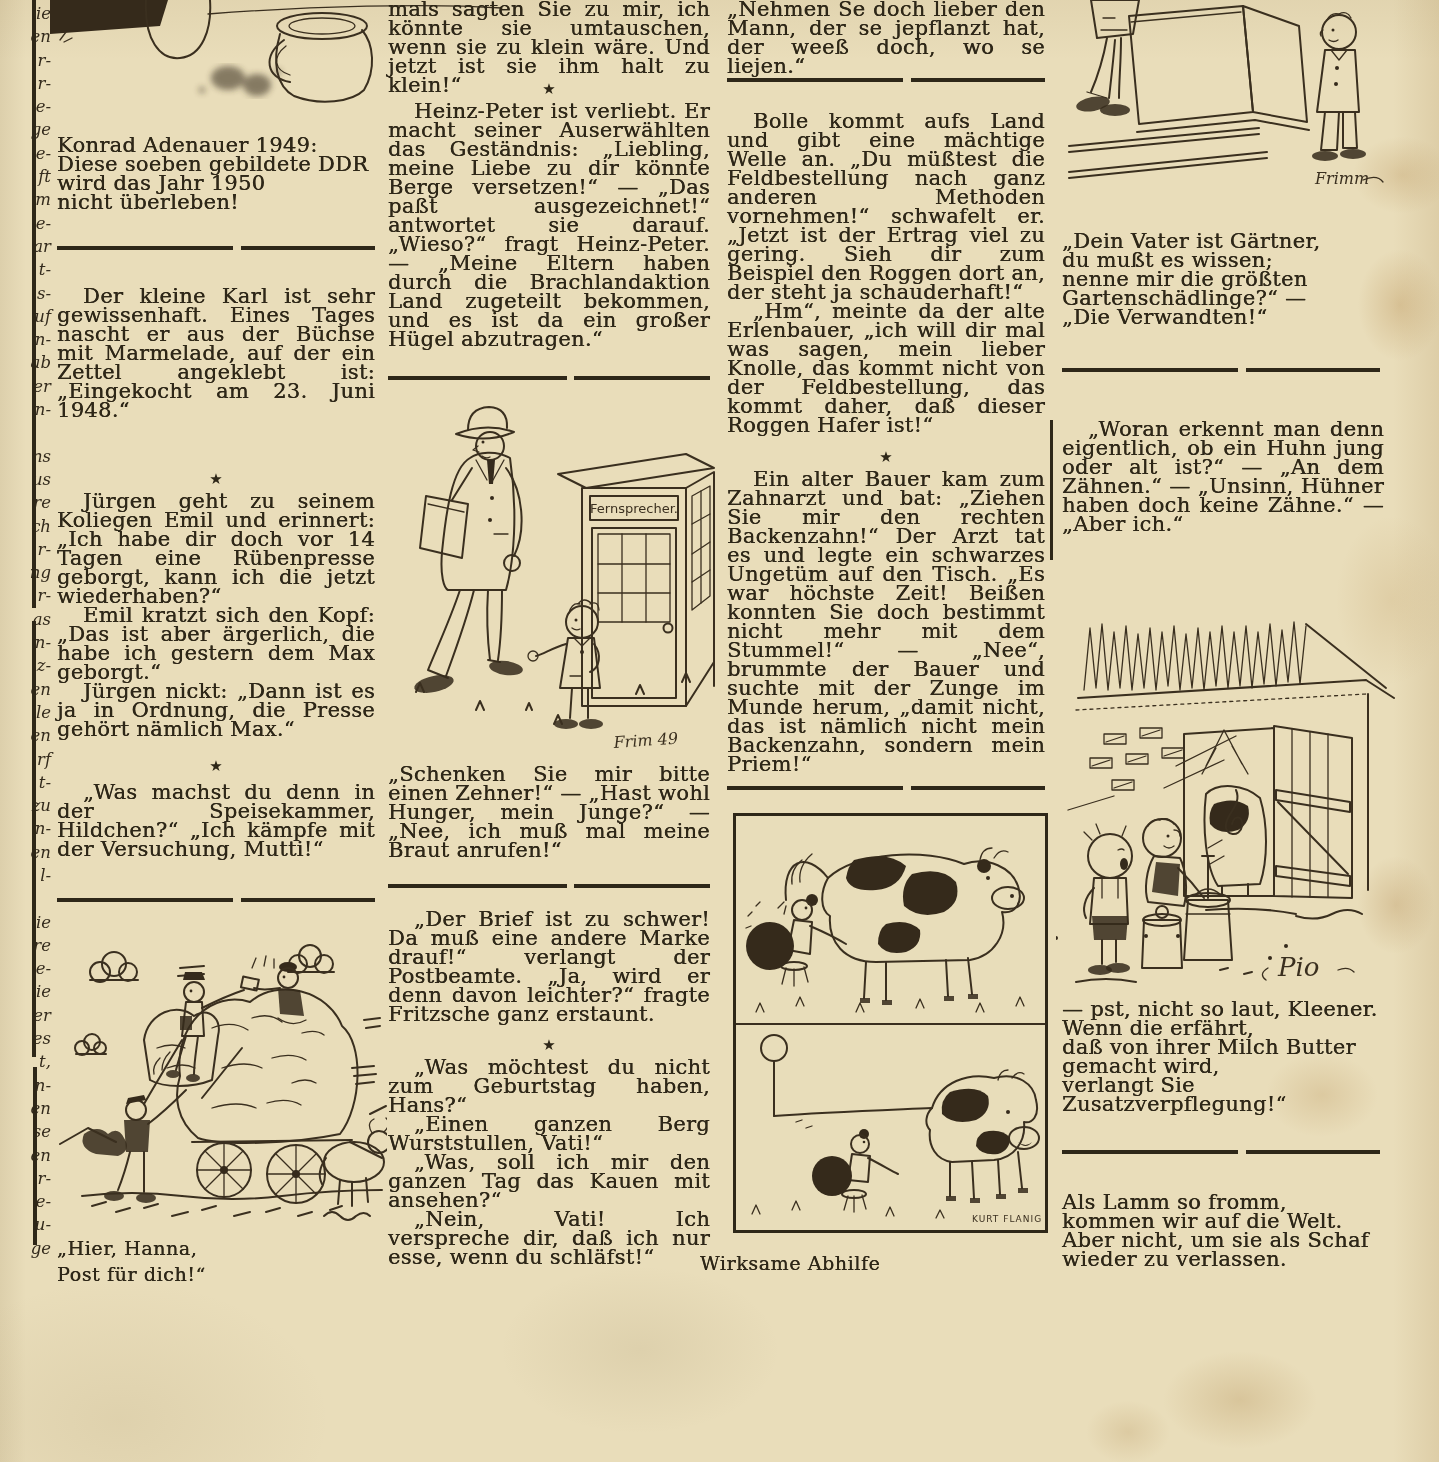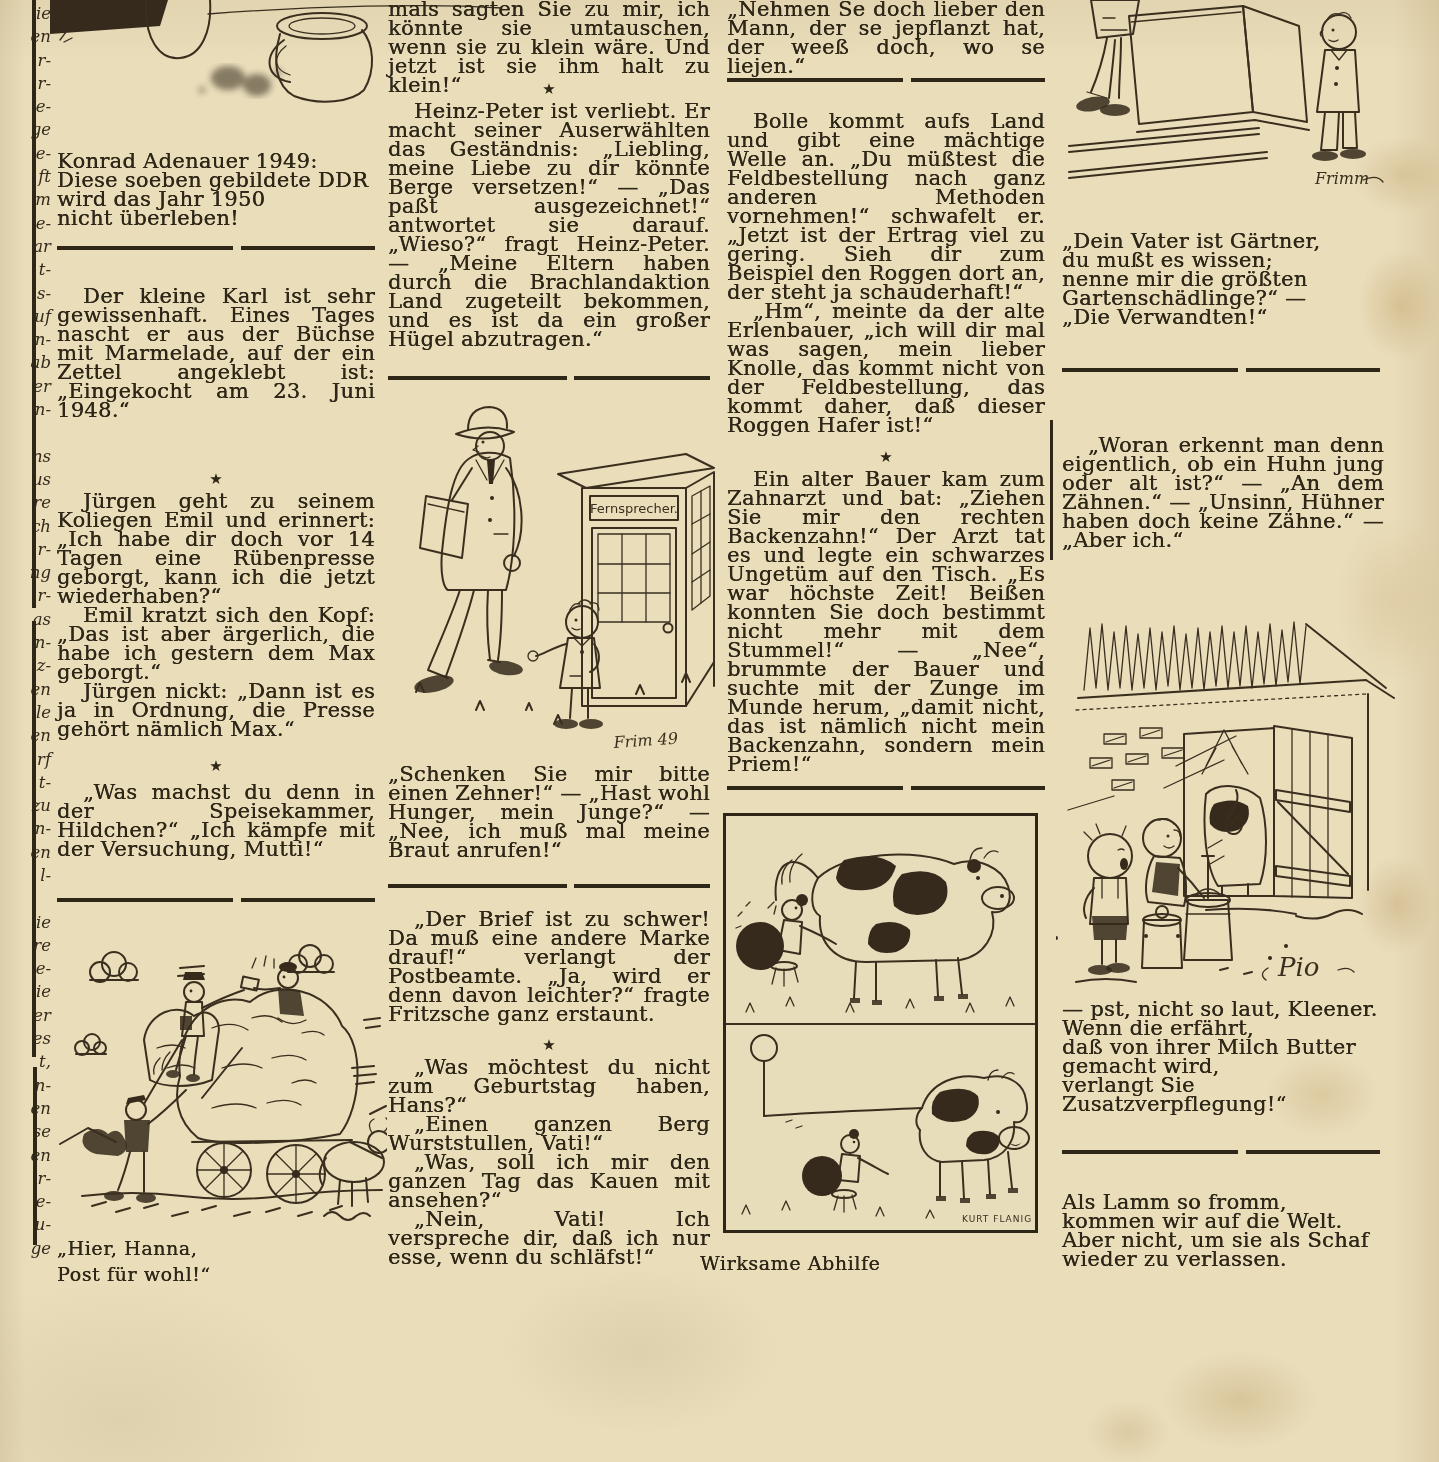--- a/index.html
+++ b/index.html
@@ -39,21 +39,21 @@
   .art path,.art line,.art circle,.art ellipse,.art rect,.art polygon,.art polyline
        { fill:none; stroke:#3a2f1f; stroke-width:2; stroke-linecap:round; stroke-linejoin:round; }
   .art .fill  { fill:#352a1b; stroke:none; }
   .art .soft  { fill:#352a1b; stroke:none; opacity:.85; }
   .art .thin  { stroke-width:1.3; }
   .art text { stroke:none; fill:#3a2f1f; }
   .sig  { font:italic 16px "DejaVu Serif", serif; }
   .sig-sm { font:9px "DejaVu Sans", sans-serif; letter-spacing:1px; }
   .sig-big { font:italic 26px "DejaVu Serif", serif; }
   .boothsign { font:13px "DejaVu Sans", sans-serif; }
-  .comic-frame { position:absolute; border:3px solid #2e2718; background:rgba(233,221,186,.35); }
+  .comic-frame { position:absolute; border:3px solid #2e2718; background:rgba(233,221,186,.35);margin-left:10px; }
 </style>
 </head>
 <body>
 
 <div class="page">
 
   <div class="left-strip">
       <div class="frag">ie</div>
       <div class="frag">en</div>
       <div class="frag">r-</div>
@@ -134,21 +134,21 @@
     </g>
     <g transform="translate(210,0)">
       <ellipse cx="62" cy="26" rx="45" ry="13"></ellipse>
       <ellipse class="thin" cx="62" cy="26" rx="33" ry="8"></ellipse>
       <path d="M20,34 C12,62 16,86 34,96 C60,106 92,102 104,90 C116,70 114,44 102,30"></path>
       <path d="M24,40 C2,56 6,78 30,82" stroke-width="7"></path>
       <path class="thin" d="M26,46 C12,57 14,70 30,75"></path>
     </g>
   </svg>
 
-  <div class="blk ragged" style="left:57px; top:152px; width:318px">
+  <div class="blk ragged" style="left:57px; top:136px; width:318px">
       <div>Konrad Adenauer 1949:</div>
       <div>Diese soeben gebildete DDR</div>
       <div>wird das Jahr 1950</div>
       <div>nicht überleben!</div>
     </div>
   <div class="rule-h" style="left:57px; top:246px; width:318px"></div>
 
   <div class="blk" style="left:57px; top:287px; width:318px">
     <p class="ind">Der kleine Karl ist sehr gewissenhaft. Eines Tages nascht er aus der Büchse mit Marmelade, auf der ein Zettel angeklebt ist: „Eingekocht am 23. Juni 1948.“</p>
   </div>
@@ -236,21 +236,21 @@
       <path d="M288,252 L286,276 M300,254 L300,278 M314,250 L316,274 M274,230 q-10,14 -4,26"></path>
     </g>
     <g class="thin">
       <path d="M30,268 Q80,262 130,268 T230,268 T330,262"></path>
       <path d="M40,278 l14,-4 M64,284 l14,-4 M92,280 l14,-4 M120,288 l16,-4 M150,282 l14,-4 M182,288 l16,-4 M214,284 l14,-4 M246,288 l14,-4 M278,282 l12,-4 M8,216 L36,200 L64,214 M318,186 L334,178"></path>
       <path d="M272,288 q8,-8 16,0 q8,8 16,0 q8,-6 14,0"></path>
     </g>
   </svg>
   <div class="caption ragged" style="left:57px; top:1235px">
       <div>„Hier, Hanna,</div>
-      <div>Post für wohl!“</div>
+      <div>Post für dich!“</div>
     </div>
 
   <div class="blk" style="left:388px; top:0px; width:322px">
     <p>mals sagten Sie zu mir, ich könnte sie umtauschen, wenn sie zu klein wäre. Und jetzt ist sie ihm halt zu klein!“</p>
   </div>
   <div class="star" style="left:388px; top:80px; width:322px">★</div>
   <div class="blk" style="left:388px; top:102px; width:322px">
     <p class="ind">Heinz-Peter ist verliebt. Er macht seiner Auserwählten das Geständnis: „Liebling, meine Liebe zu dir könnte Berge versetzen!“ — „Das paßt ausgezeichnet!“ antwortet sie darauf. „Wieso?“ fragt Heinz-Peter. — „Meine Eltern haben durch die Brachlandaktion Land zugeteilt bekommen, und es ist da ein großer Hügel abzutragen.“</p>
   </div>
   <div class="rule-h" style="left:388px; top:376px; width:322px"></div>
@@ -429,21 +429,21 @@
   </svg>
 
   <div class="blk ragged" style="left:1062px; top:232px; width:322px">
       <div>„Dein Vater ist Gärtner,</div>
       <div>du mußt es wissen;</div>
       <div>nenne mir die größten</div>
       <div>Gartenschädlinge?“ —</div>
       <div>„Die Verwandten!“</div>
     </div>
   <div class="rule-h" style="left:1062px; top:368px; width:318px"></div>
-  <div class="blk" style="left:1062px; top:436px; width:322px">
+  <div class="blk" style="left:1062px; top:420px; width:322px">
     <p class="ind">„Woran erkennt man denn eigentlich, ob ein Huhn jung oder alt ist?“ — „An dem Zähnen.“ — „Unsinn, Hühner haben doch keine Zähne.“ — „Aber ich.“</p>
   </div>
 
   <svg class="art" style="left:1056px; top:598px" width="340" height="400" viewBox="0 0 340 400">
     <g>
       <path class="thin" d="M28,92 L34,30 L40,90 L46,26 L52,92 L58,34 L64,90 L70,28 L76,92 L82,36 L88,90 L94,30 L100,92 L106,34 L112,88 L118,28 L124,92 L130,36 L136,90 L142,30 L148,92 L154,34 L160,88 L166,28 L172,90 L178,34 L184,88 L190,28 L196,90 L202,34 L208,86 L214,26 L220,88 L226,32 L232,84 L238,24 L244,86 L250,28"></path>
       <path d="M250,26 L330,90" stroke-width="4"></path>
       <path d="M22,100 L310,82 M310,82 L338,100"></path>
       <path class="thin" d="M20,112 L310,96" stroke-dasharray="3,4"></path>
     </g>

